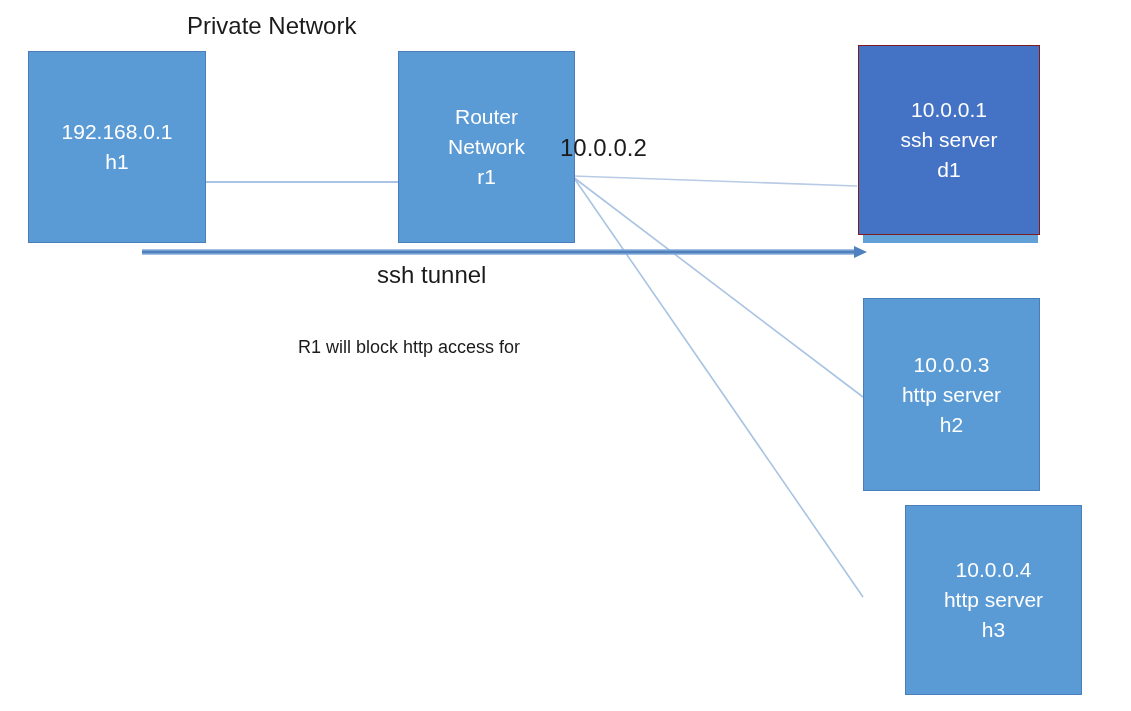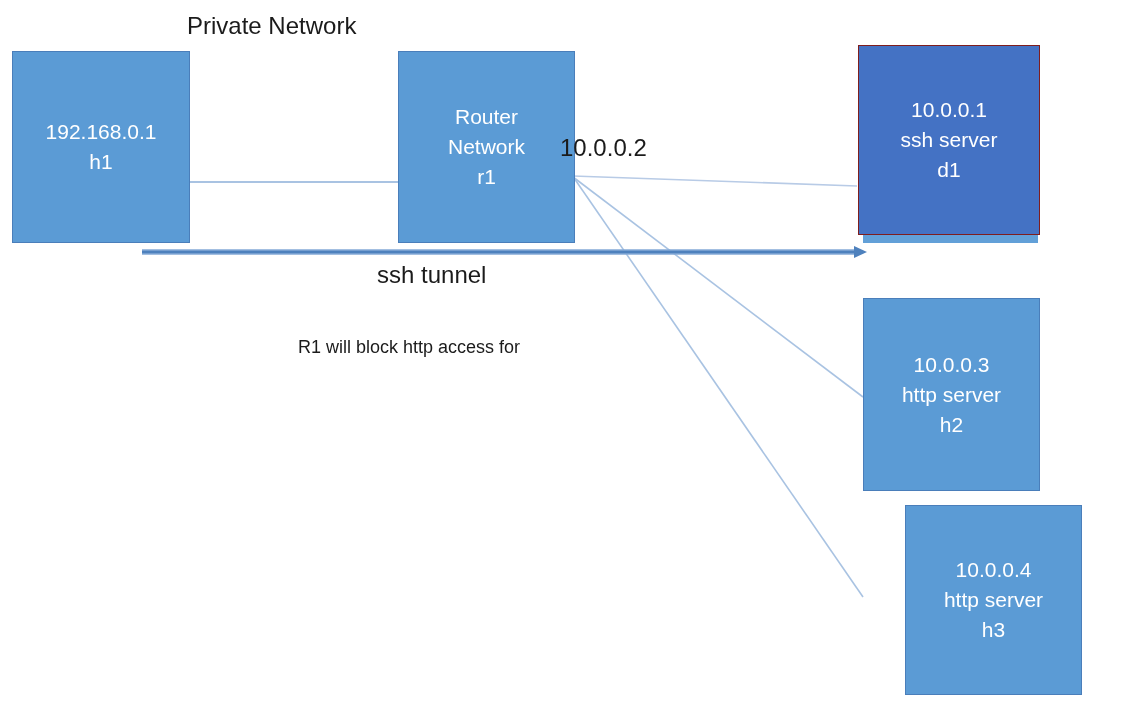--- a/index.html
+++ b/index.html
@@ -28,21 +28,21 @@
     line-height: 30px;
   }
   .node.light {
     background: #5b9bd5;
     border: 1px solid #4a7eba;
   }
   .node.dark {
     background: #4472c4;
     border: 1px solid #7f1d1d;
   }
-  .node-h1 { left: 12px;  top: 51px;  width: 176px; height: 190px; align-items: center; }
+  .node-h1 { left: 28px;  top: 51px;  width: 176px; height: 190px; align-items: center; }
   .node-r1 { left: 398px; top: 51px;  width: 175px; height: 190px; }
   .node-d1 { left: 858px; top: 45px;  width: 180px; height: 188px; }
   .node-h2 { left: 863px; top: 298px; width: 175px; height: 191px; }
   .node-h3 { left: 905px; top: 505px; width: 175px; height: 188px; }
   .d1-bar {
     position: absolute;
     left: 863px; top: 235px;
     width: 175px; height: 8px;
     background: #62a0d8;
   }

